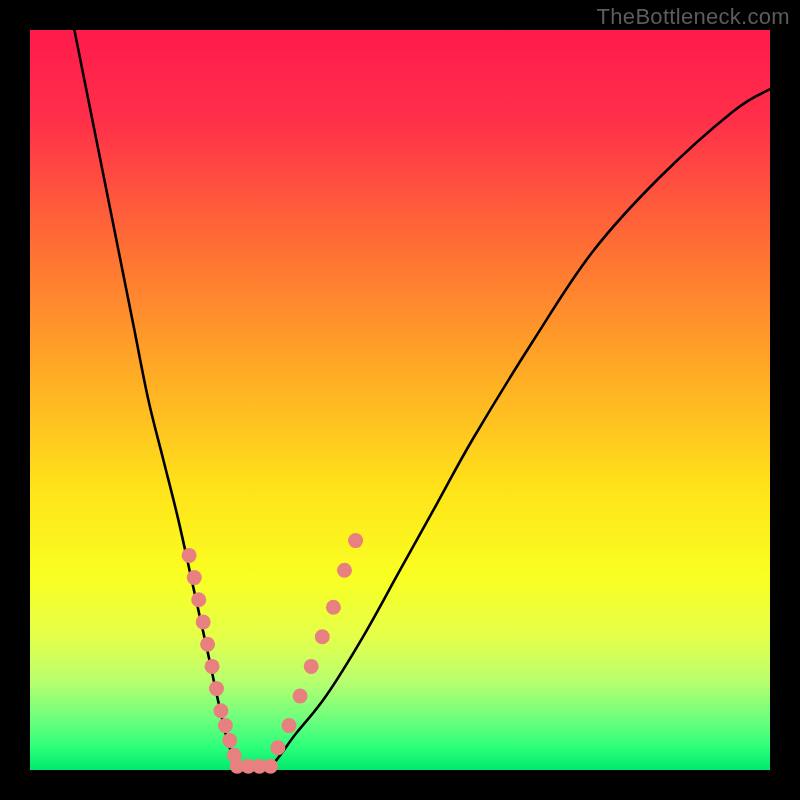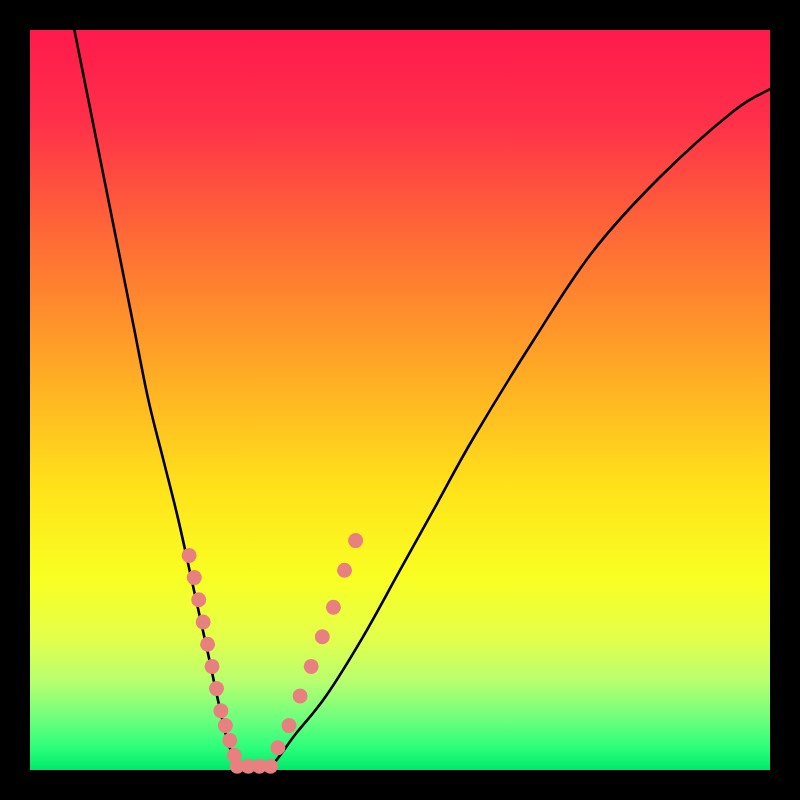--- a/index.html
+++ b/index.html
@@ -25,20 +25,21 @@
     font-weight: 500;
     letter-spacing: 0.3px;
     z-index: 5;
   }
   svg { display: block; }
 </style>
 </head>
 <body>
 
 <div class="stage">
+  <div class="watermark">TheBottleneck.com</div>
   <svg id="chart-svg" width="800" height="800" viewBox="0 0 800 800">
     <defs>
       <linearGradient id="bg-grad" x1="0" y1="0" x2="0" y2="1">
           <stop offset="0.0%" stop-color="#ff1a4b"></stop>
           <stop offset="12.0%" stop-color="#ff2f4a"></stop>
           <stop offset="28.0%" stop-color="#ff6a36"></stop>
           <stop offset="45.0%" stop-color="#ffa626"></stop>
           <stop offset="62.0%" stop-color="#ffe31a"></stop>
           <stop offset="74.0%" stop-color="#f9ff22"></stop>
           <stop offset="82.0%" stop-color="#e4ff4a"></stop>

